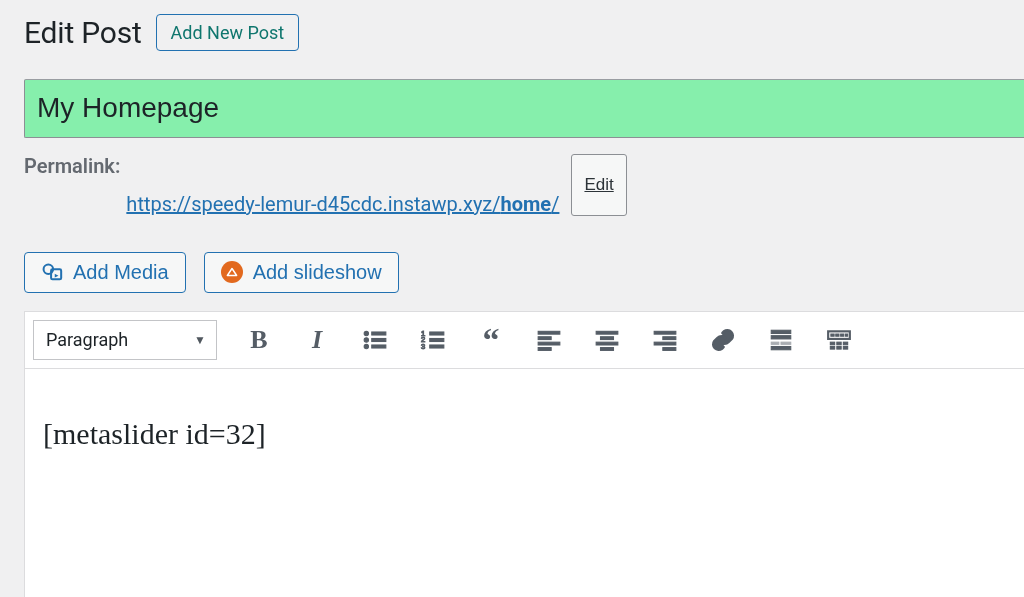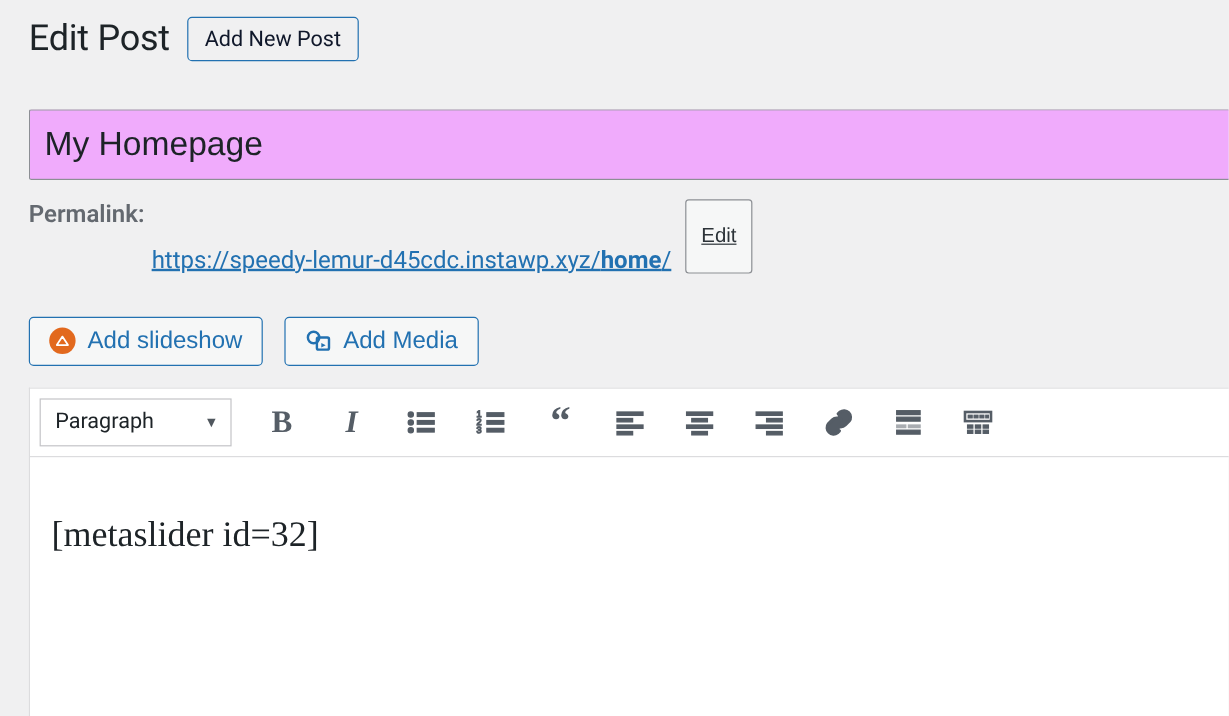--- a/index.html
+++ b/index.html
@@ -16,39 +16,39 @@
     padding-top: 14px;
   }
   .heading-row h1 {
     font-size: 30px; font-weight: 400; color: #1d2327;
     letter-spacing: -0.2px;
   }
   .btn-outline {
     display: inline-flex; align-items: center;
     padding: 6px 14px;
     border: 1.5px solid #2271b1;
-    color: #0f172a;
+    color: #0f766e;
     background: #fff0;
     border-radius: 4px;
     font-size: 18px;
     cursor: pointer;
     line-height: 1.3;
     text-decoration: none;
     background: transparent;
   }
   .title-input {
     width: 100%;
-    margin-top: 40px;
+    margin-top: 28px;
     padding: 10px 16px 10px 12px;
     font-size: 28px;
     line-height: 1.3;
     border: 1px solid #8c8f94;
     border-top-color: #9a9da2;
     border-right: none;
-    background: #f0abfc;
+    background: #86efac;
     color: #1d2327;
     outline: none;
     border-radius: 2px 0 0 2px;
   }
   .permalink-row {
     display: flex; gap: 6px;
     margin-top: 16px;
     font-size: 20px;
   }
   .permalink-label { color: #646970; font-weight: 600; }
@@ -98,21 +98,21 @@
     border-right: none;
   }
   .toolbar {
     display: flex; align-items: center; gap: 26px;
     padding: 8px 10px 8px 8px;
     border-bottom: 1px solid #dcdcde;
     background: #fff;
   }
   .format-dropdown {
     display: inline-flex; align-items: center; justify-content: space-between;
-    width: 160px; height: 40px;
+    width: 184px; height: 40px;
     padding: 0 10px 0 12px;
     border: 1px solid #c3c4c7;
     background: #fff;
     font-size: 18px;
     color: #1d2327;
     cursor: pointer;
   }
   .format-dropdown .caret {
     color: #50575e; font-size: 12px;
   }
@@ -145,39 +145,39 @@
 
   <input class="title-input" type="text" value="My Homepage" style="">
 
   <div class="permalink-row">
     <span class="permalink-label">Permalink:</span>
     <a href="#" class="permalink-url"><span>https://speedy-lemur-d45cdc.instawp.xyz/</span><b>home</b><span>/</span></a>
     <button class="btn-small">Edit</button>
   </div>
 
   <div class="media-row">
-    <button class="btn-media">
-      <span class="slideshow-icon">
-        <svg width="14" height="14" viewBox="0 0 24 24">
-            <path d="M4 18 L12 6 L20 18 Z" fill="none" stroke="#fff" stroke-width="2.5" stroke-linejoin="round"></path>
-          </svg>
-      </span>
-      <span>Add slideshow</span>
-    </button>
     <button class="btn-media">
       <span class="icon">
         <svg width="22" height="22" viewBox="0 0 24 24">
             <g fill="none" stroke="#2271b1" stroke-width="2.2">
               <circle cx="8" cy="9" r="5.2"></circle>
               <rect x="11" y="9" width="11" height="11" rx="1.5"></rect>
             </g>
             <path d="M15 14 L15 18 L19 16 Z" fill="#2271b1"></path>
           </svg>
       </span>
       <span>Add Media</span>
+    </button>
+    <button class="btn-media">
+      <span class="slideshow-icon">
+        <svg width="14" height="14" viewBox="0 0 24 24">
+            <path d="M4 18 L12 6 L20 18 Z" fill="none" stroke="#fff" stroke-width="2.5" stroke-linejoin="round"></path>
+          </svg>
+      </span>
+      <span>Add slideshow</span>
     </button>
   </div>
 
   <div class="editor-chrome">
     <div class="toolbar">
       <div class="format-dropdown">
         <span>Paragraph</span>
         <span class="caret">▼</span>
       </div>
 

